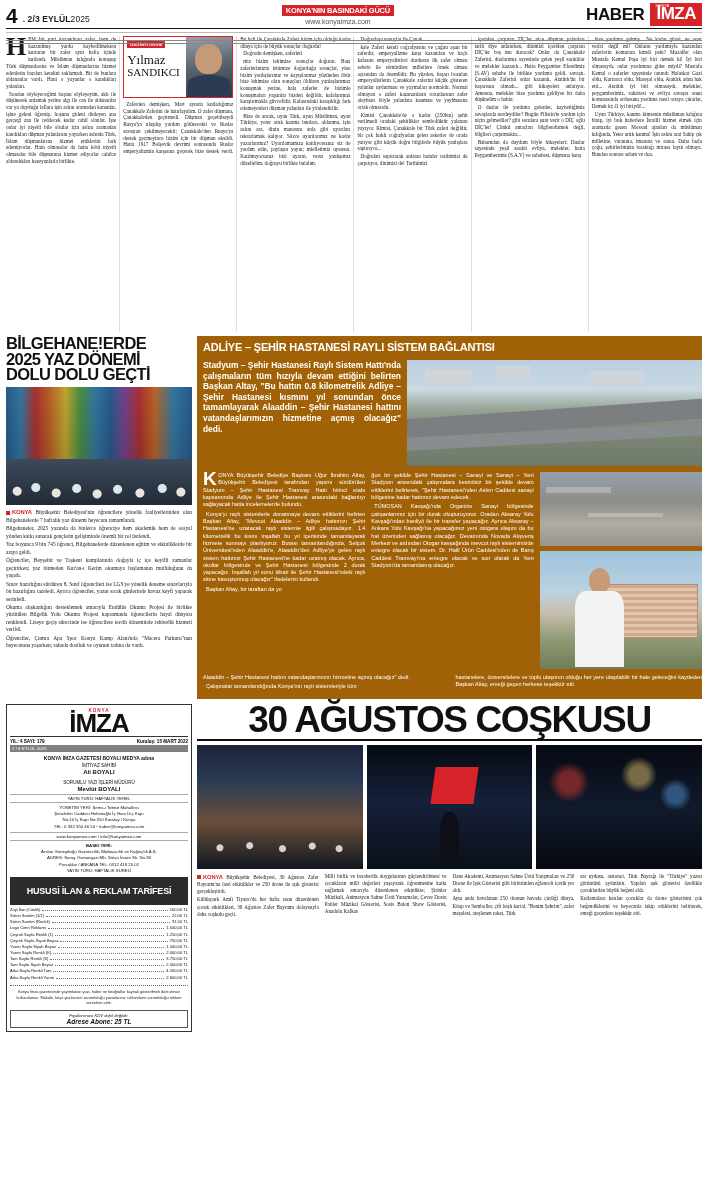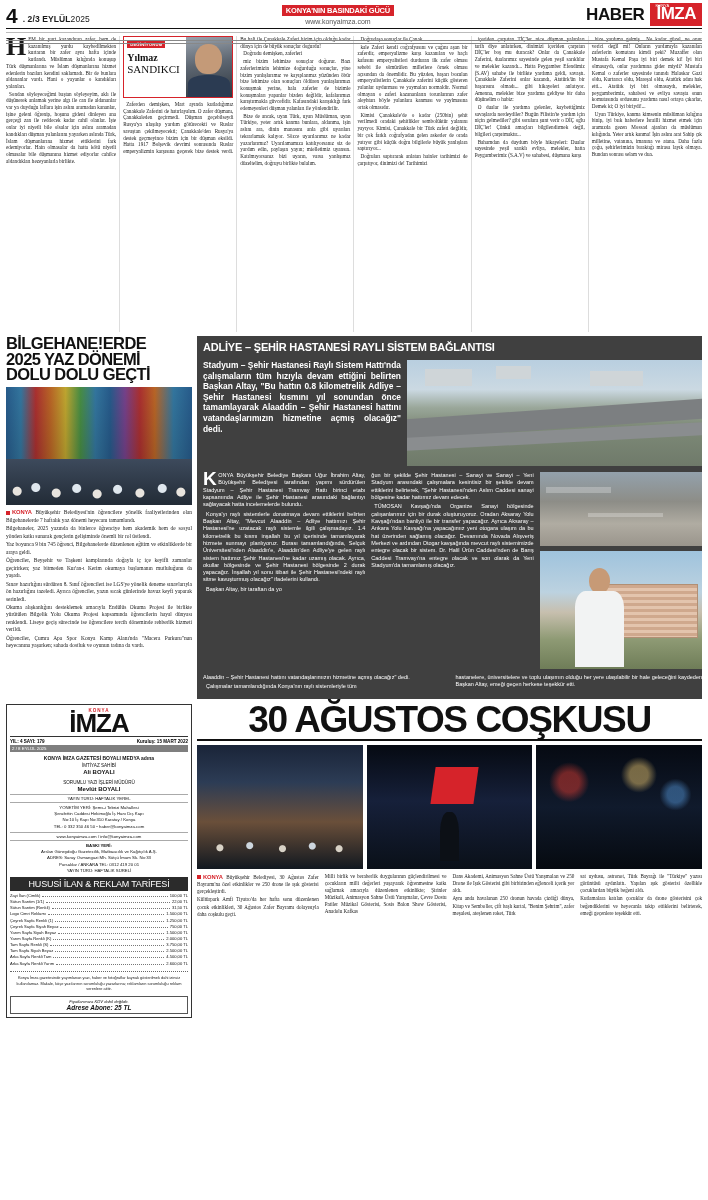--- a/index.html
+++ b/index.html
@@ -84,21 +84,21 @@
   }
   .author-left { flex: 1; padding: 3px 3px 0 3px; }
   .badge {
     background: #d6232a; color: #fff; font-family: "Liberation Sans", sans-serif;
     font-weight: bold; font-size: 4.2px; padding: 1.5px 3px; display: inline-block;
     letter-spacing: .2px;
   }
   .author-name {
     font-family: "Liberation Serif", serif; color: #111; margin-top: 5px; line-height: 1.05;
   }
-  .author-name .fn { font-size: 10px; display: block; font-weight: bold; }
+  .author-name .fn { font-size: 13px; display: block; }
   .author-name .ln { font-size: 11px; font-weight: normal; display: block; }
   .author-photo {
     width: 46px; background: linear-gradient(170deg,#9aa3ad 0%,#5d6671 45%,#2e3740 100%);
     position: relative;
   }
   .author-photo::before {
     content:''; position:absolute; left:9px; top:7px; width:27px; height:30px;
     border-radius:48% 48% 44% 44%; background:#c49a78;
   }
   .author-photo::after {
@@ -144,21 +144,21 @@
   .kicker-sq {
     display:inline-block; width:4px; height:4px; background:#d6232a;
     margin-right:2px; vertical-align:middle;
   }
   .kicker-city {
     font-family: "Liberation Sans", sans-serif; font-weight: bold;
     font-size: 5.8px; color: #d6232a; letter-spacing: -.1px;
   }
 
   
-  .bluebox { background: #404040; padding: 5px 0 6px 6px; color: #fff; }
+  .bluebox { background: #a16207; padding: 5px 0 6px 6px; color: #fff; }
   .blue-kicker {
     font-family: "Liberation Sans", sans-serif; font-weight: bold;
     font-size: 11px; letter-spacing: -.2px; color: #fff; line-height: 1.1;
     padding-bottom: 1px;
   }
   .blue-title {
     font-family: "Liberation Sans", sans-serif; font-weight: bold; color:#fff;
     font-size: 40px; line-height: .82; letter-spacing: -1.8px; margin-top: 1px;
     text-shadow: 1.5px 1.5px 0 rgba(0,0,0,.18);
   }
@@ -243,22 +243,22 @@
     font-size:4.4px; padding:1px 2px; margin-top:1.5px; display:block;
   }
   .mh-center { text-align:center; font-family:"Liberation Sans", sans-serif; color:#111; }
   .mh-center .b { font-weight:bold; font-size:5px; margin-top:3px; }
   .mh-center .n { font-size:4.6px; margin-top:2px; }
   .mh-center .nm { font-weight:bold; font-size:6px; margin-top:1px; }
   .mh-small { font-family:"Liberation Sans", sans-serif; font-size:4.3px; line-height:1.45; text-align:center; color:#111; }
   .mh-link { font-family:"Liberation Sans", sans-serif; font-size:4.3px; text-align:center; color:#111; border-top:1px solid #aaa; border-bottom:1px solid #aaa; padding:1px 0; margin:2px 0; }
   .tarife-head {
     background:#2b2b2b; color:#fff; text-align:center;
-    font-family:"Liberation Sans", sans-serif; font-weight:normal; font-size:9px;
-    padding:2px 0; margin-top:3px; letter-spacing:-.2px;
+    font-family:"Liberation Sans", sans-serif; font-weight:bold; font-size:9px;
+    padding:9px 0; margin-top:3px; letter-spacing:-.2px;
   }
   .tarife-list { margin-top:2px; }
   .tarife-row {
     display:flex; align-items:baseline; font-family:"Liberation Sans", sans-serif;
     font-size:4.1px; color:#111; line-height:1.5;
   }
   .tarife-row .lbl { white-space:nowrap; }
   .tarife-row .dots { flex:1; border-bottom:1px dotted #777; margin:0 2px 1px 2px; }
   .tarife-row .val { white-space:nowrap; }
   .mh-note { font-family:"Liberation Sans", sans-serif; font-size:3.9px; line-height:1.5; text-align:center; margin-top:4px; border-top:1px dotted #666; padding-top:3px; color:#222; }

